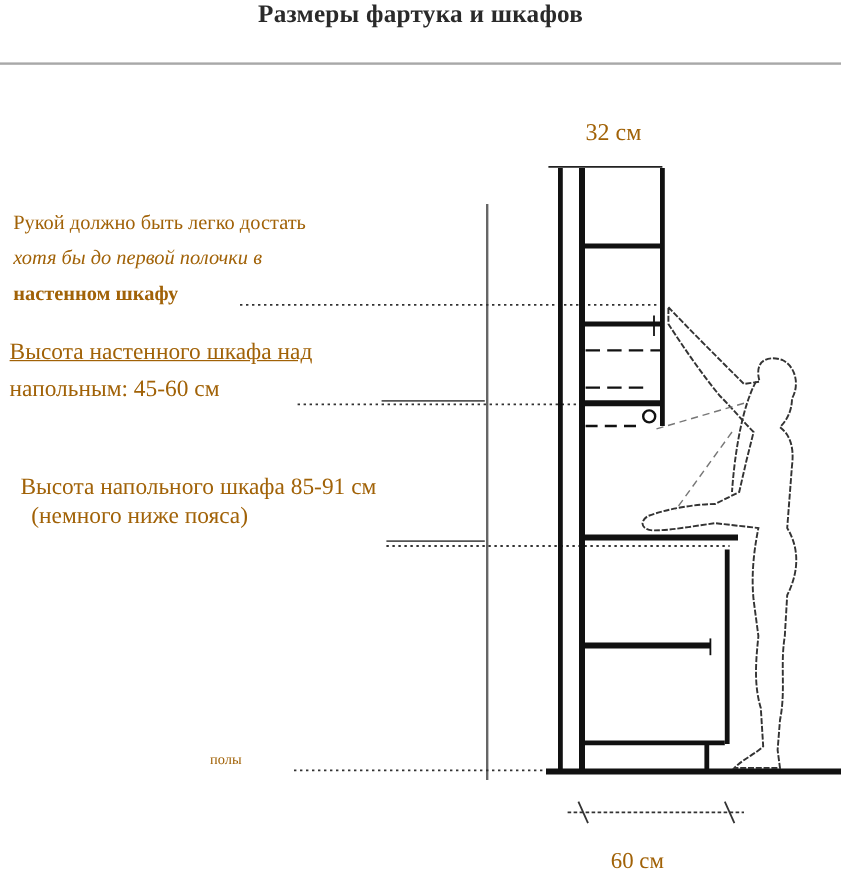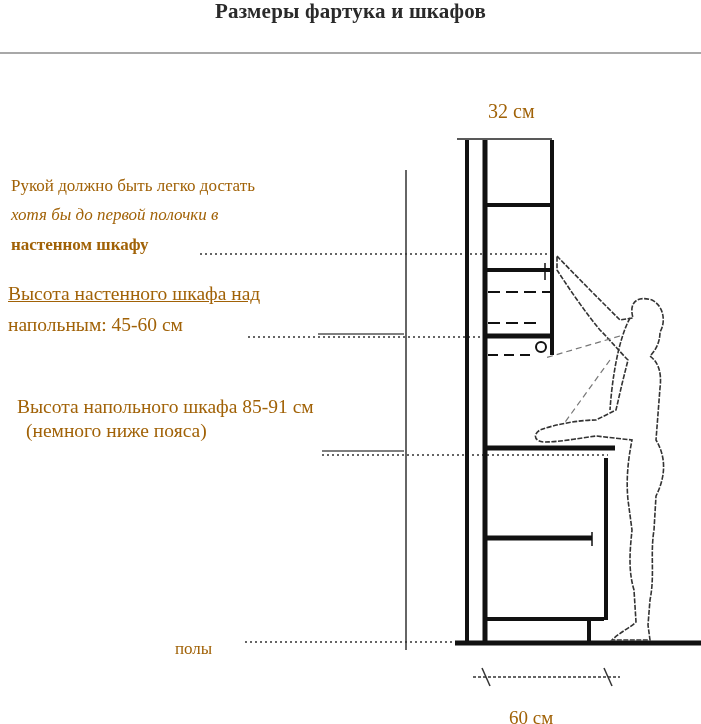--- a/index.html
+++ b/index.html
@@ -76,16 +76,16 @@
 <div class="lbl small" style="left:11px; top:172px;">Рукой должно быть легко достать</div>
 <div class="lbl small" style="left:11px; top:201px;font-style:italic;">хотя бы до первой полочки в</div>
 <div class="lbl small" style="left:11px; top:231px;font-weight:bold;">настенном шкафу</div>
 
 <div class="lbl med" style="left:8px; top:281px;text-decoration:underline;">Высота настенного шкафа над</div>
 <div class="lbl med" style="left:8px; top:312px;">напольным: 45-60 см</div>
 
 <div class="lbl med" style="left:17px; top:394px;">Высота напольного шкафа 85-91 см</div>
 <div class="lbl med" style="left:26px; top:418px;">(немного ниже пояса)</div>
 
-<div class="lbl" style="left:175px; top:639px; font-size:17px;">полы</div>
+<div class="lbl" style="left:175px; top:626px; font-size:12px;">полы</div>
 
 <div class="lbl" style="left:488px; top:100px; font-size:20px;">32 см</div>
 <div class="lbl" style="left:509px; top:688px; font-size:19px;margin-top:19px;">60 см</div>
 
 </body></html>

